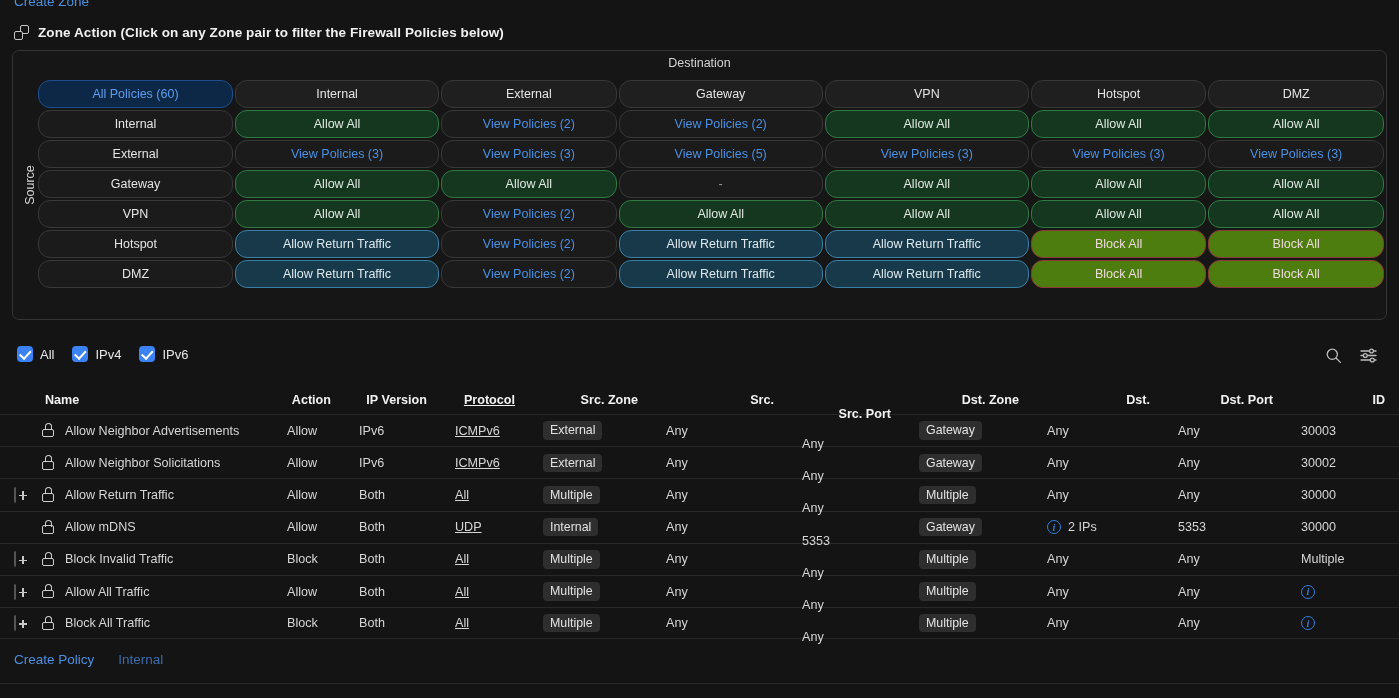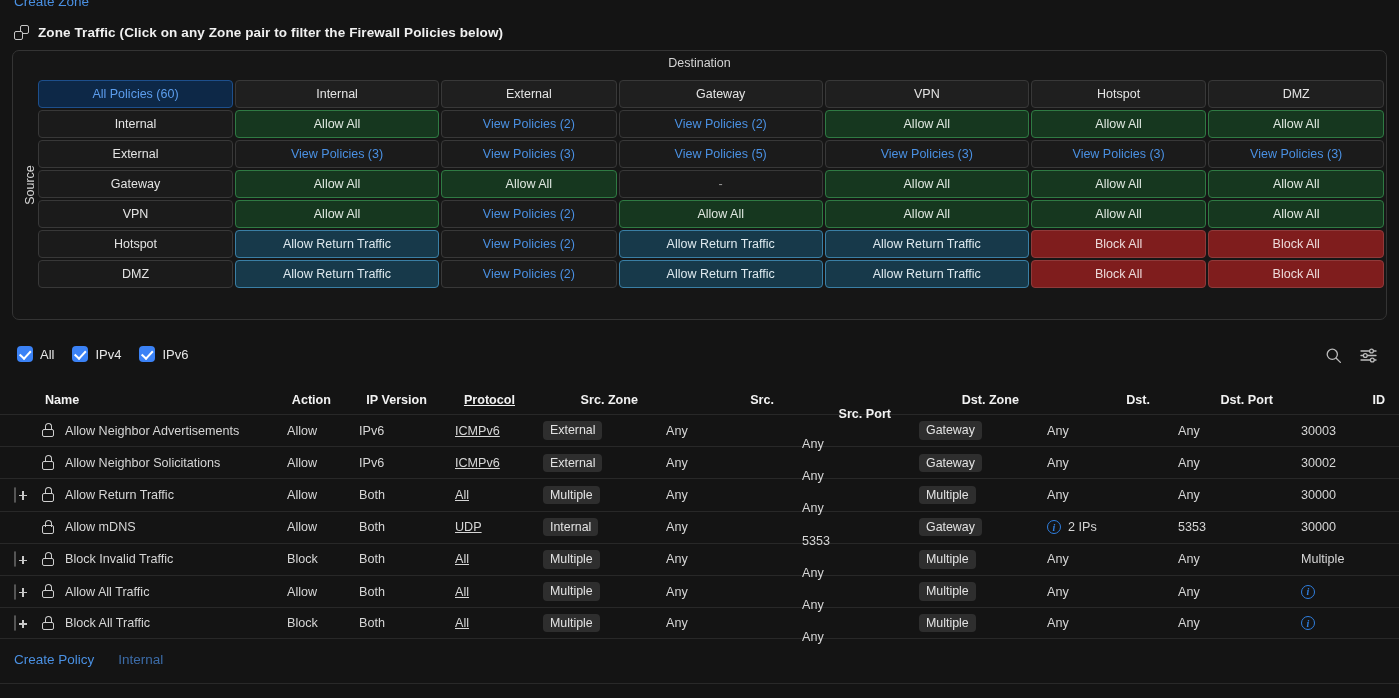--- a/index.html
+++ b/index.html
@@ -50,28 +50,28 @@
   .src-label span {
     transform: rotate(-90deg); white-space: nowrap;
     font-size: 12.5px; color: #d4d4d4;
   }
   table.matrix {
     position: absolute; left: 23px; top: 27px;
     width: 1350px; border-collapse: separate; border-spacing: 2px;
   }
   table.matrix td {
     height: 28px; text-align: center; font-size: 12.5px;
-    border-radius: 4px; padding: 0 2px; white-space: nowrap;
+    border-radius: 12px; padding: 0 2px; white-space: nowrap;
   }
   td.hdr      { background: #1f1f1f; border: 1px solid #383838; color: #e4e4e4; }
   td.rowhdr   { background: #1b1b1b; border: 1px solid #383838; color: #e4e4e4; width: 195px; }
   td.selected { background: #0d2847; border: 1px solid #1d4f8c; color: #5c9ded; width: 195px; }
   td.allow    { background: #16371f; border: 1px solid #2f7a43; color: #dfe7e0; }
   td.ret      { background: #17394a; border: 1px solid #3a7fa5; color: #dde8ee; }
-  td.block    { background: #7f1d1d; border: 1px solid #8f3a3a; color: #eddada; }
+  td.block    { background: #4d7c0f; border: 1px solid #8f3a3a; color: #eddada; }
   td.link     { background: #1b1b1b; border: 1px solid #383838; color: #4a90e2; cursor: pointer; }
   td.none     { background: #1b1b1b; border: 1px solid #383838; color: #9a9a9a; }
 
   
   .filter-bar {
     position: absolute; left: 0; top: 346px; width: 1399px; height: 30px;
   }
   .cb-group { position: absolute; left: 17px; top: 0; display: flex; align-items: center; gap: 18px; }
   .cb-item { display: flex; align-items: center; gap: 7px; cursor: pointer; }
   .cb {
@@ -165,21 +165,21 @@
 
 <div class="page">
 
   <div class="create-zone-link">Create Zone</div>
 
   <div class="section-title-row">
     <span class="layers-icon">
       <i class="back"></i>
         <i class="front"></i>
     </span>
-    <span class="section-title">Zone Traffic (Click on any Zone pair to filter the Firewall Policies below)</span>
+    <span class="section-title">Zone Action (Click on any Zone pair to filter the Firewall Policies below)</span>
   </div>
 
   <div class="matrix-panel">
     <div class="dest-label">Destination</div>
     <div class="src-label">
       <span>Source</span>
     </div>
     <table class="matrix">
       <tbody id="matrix-body">
           <tr>

